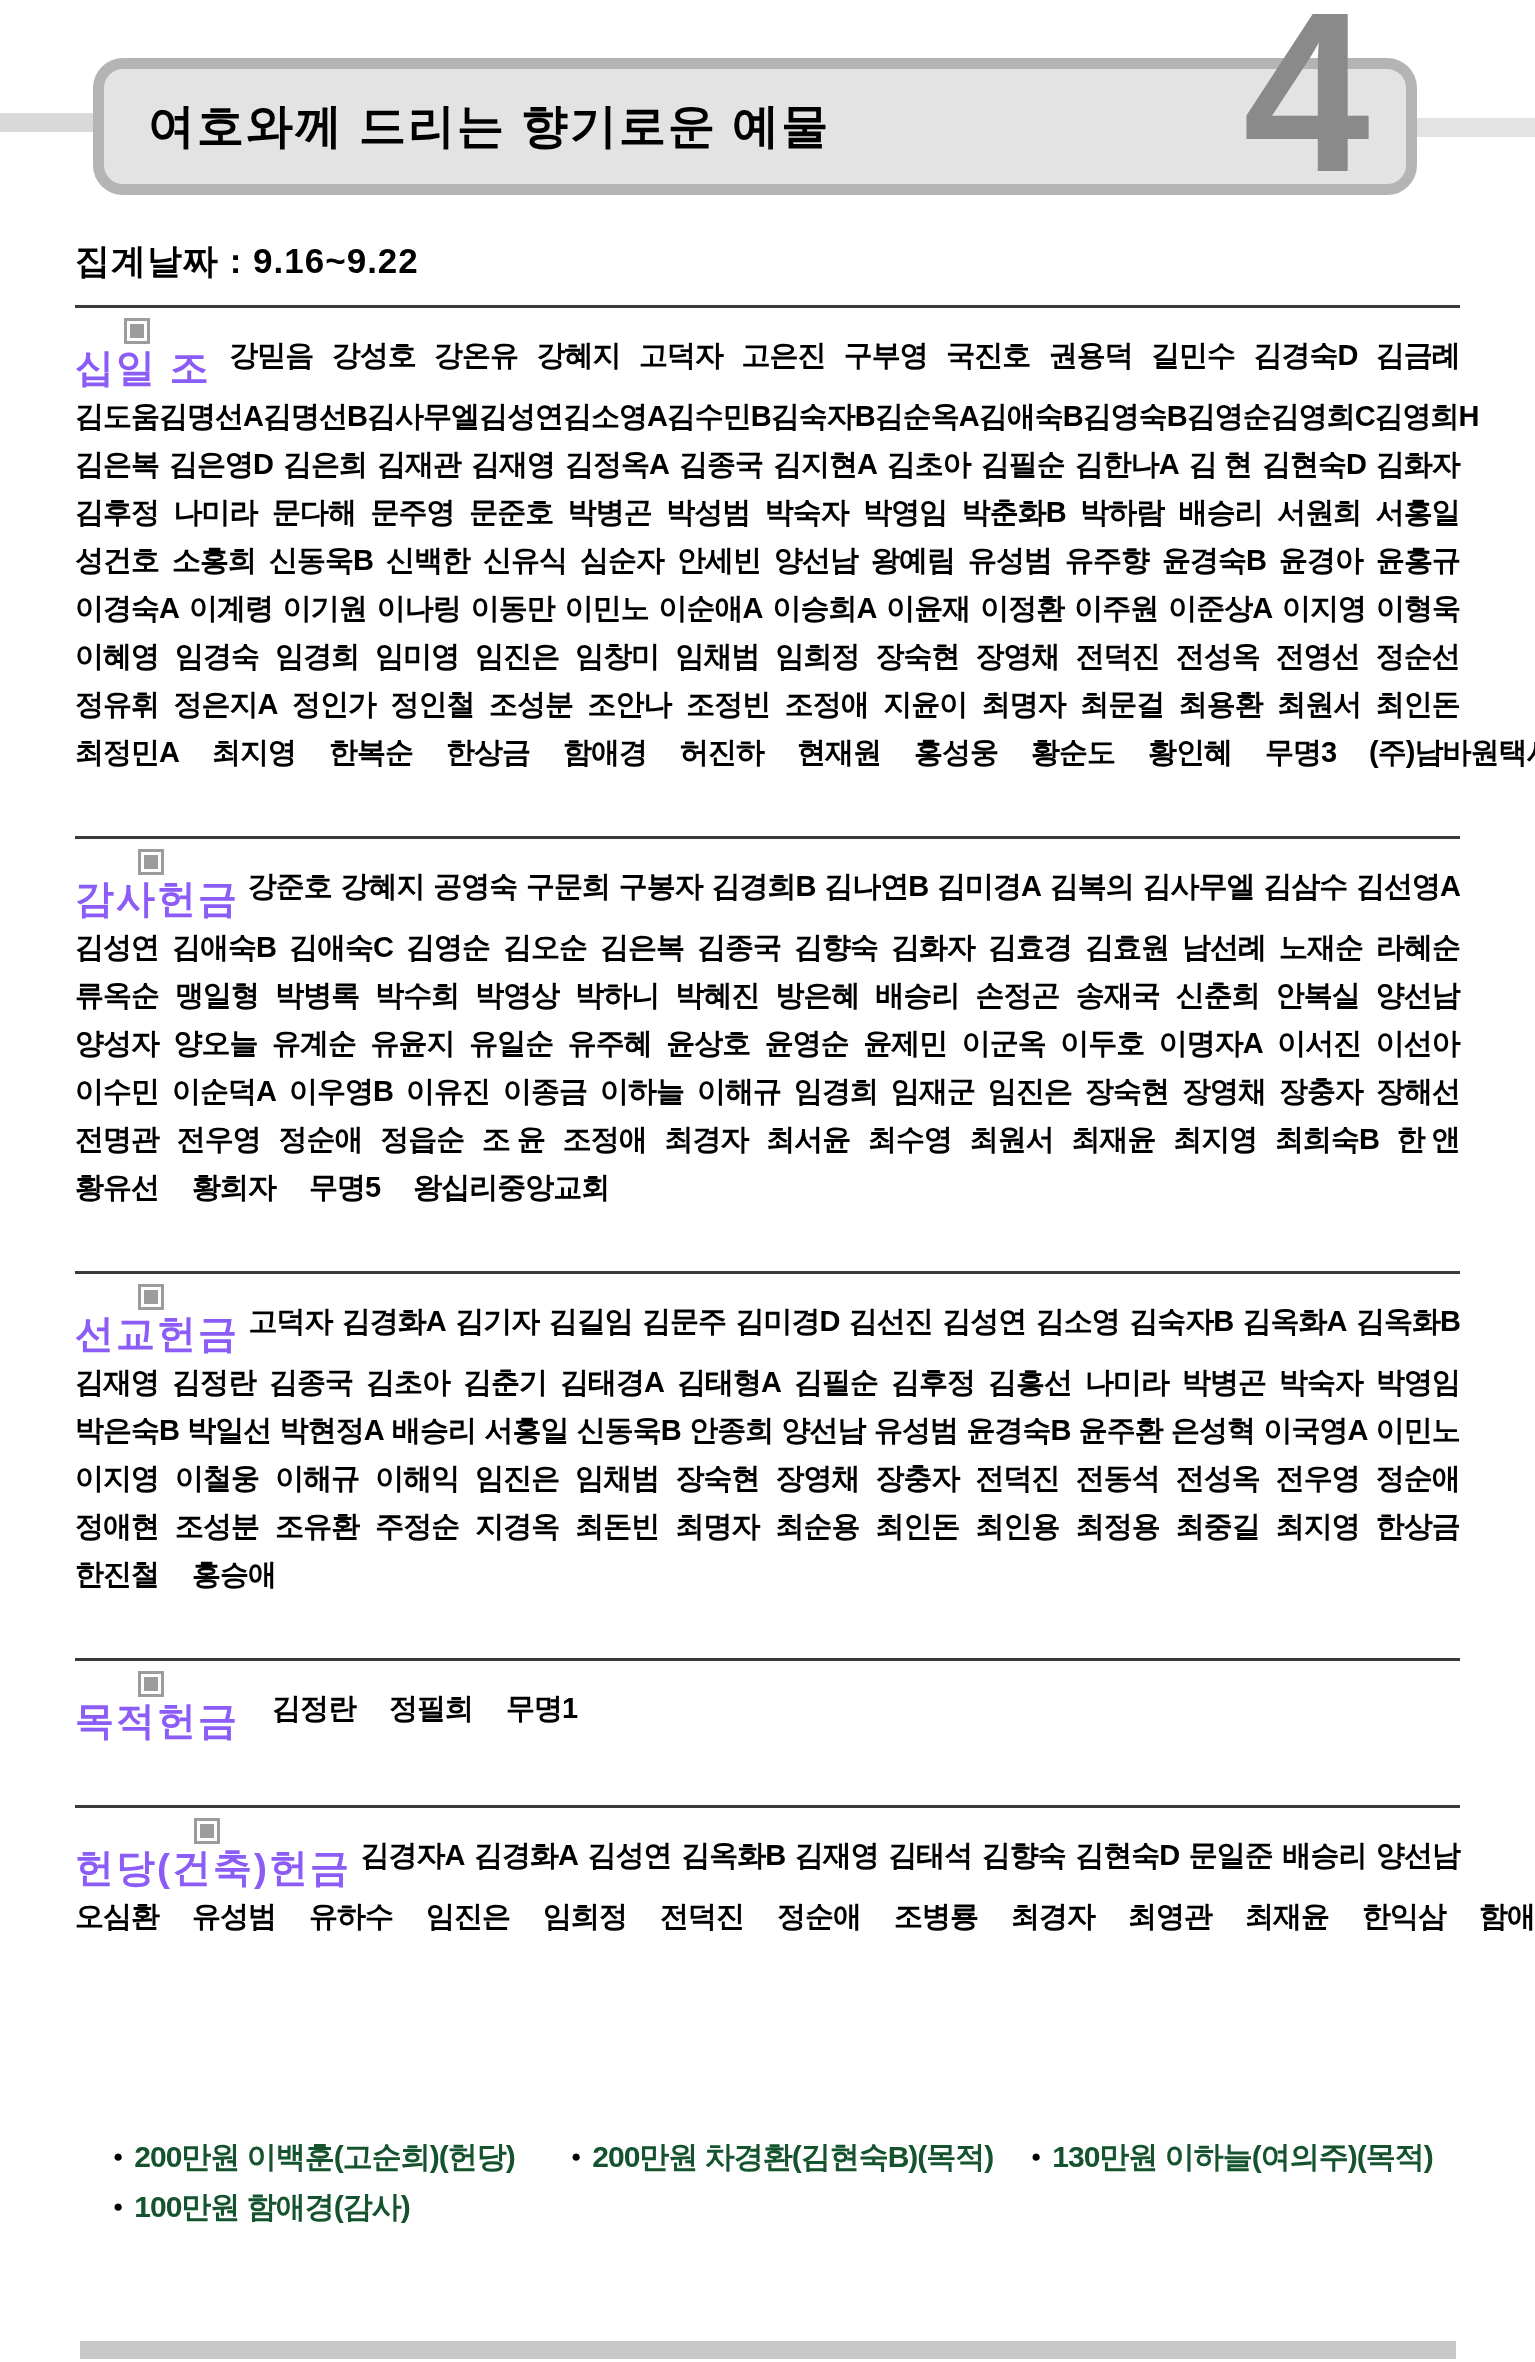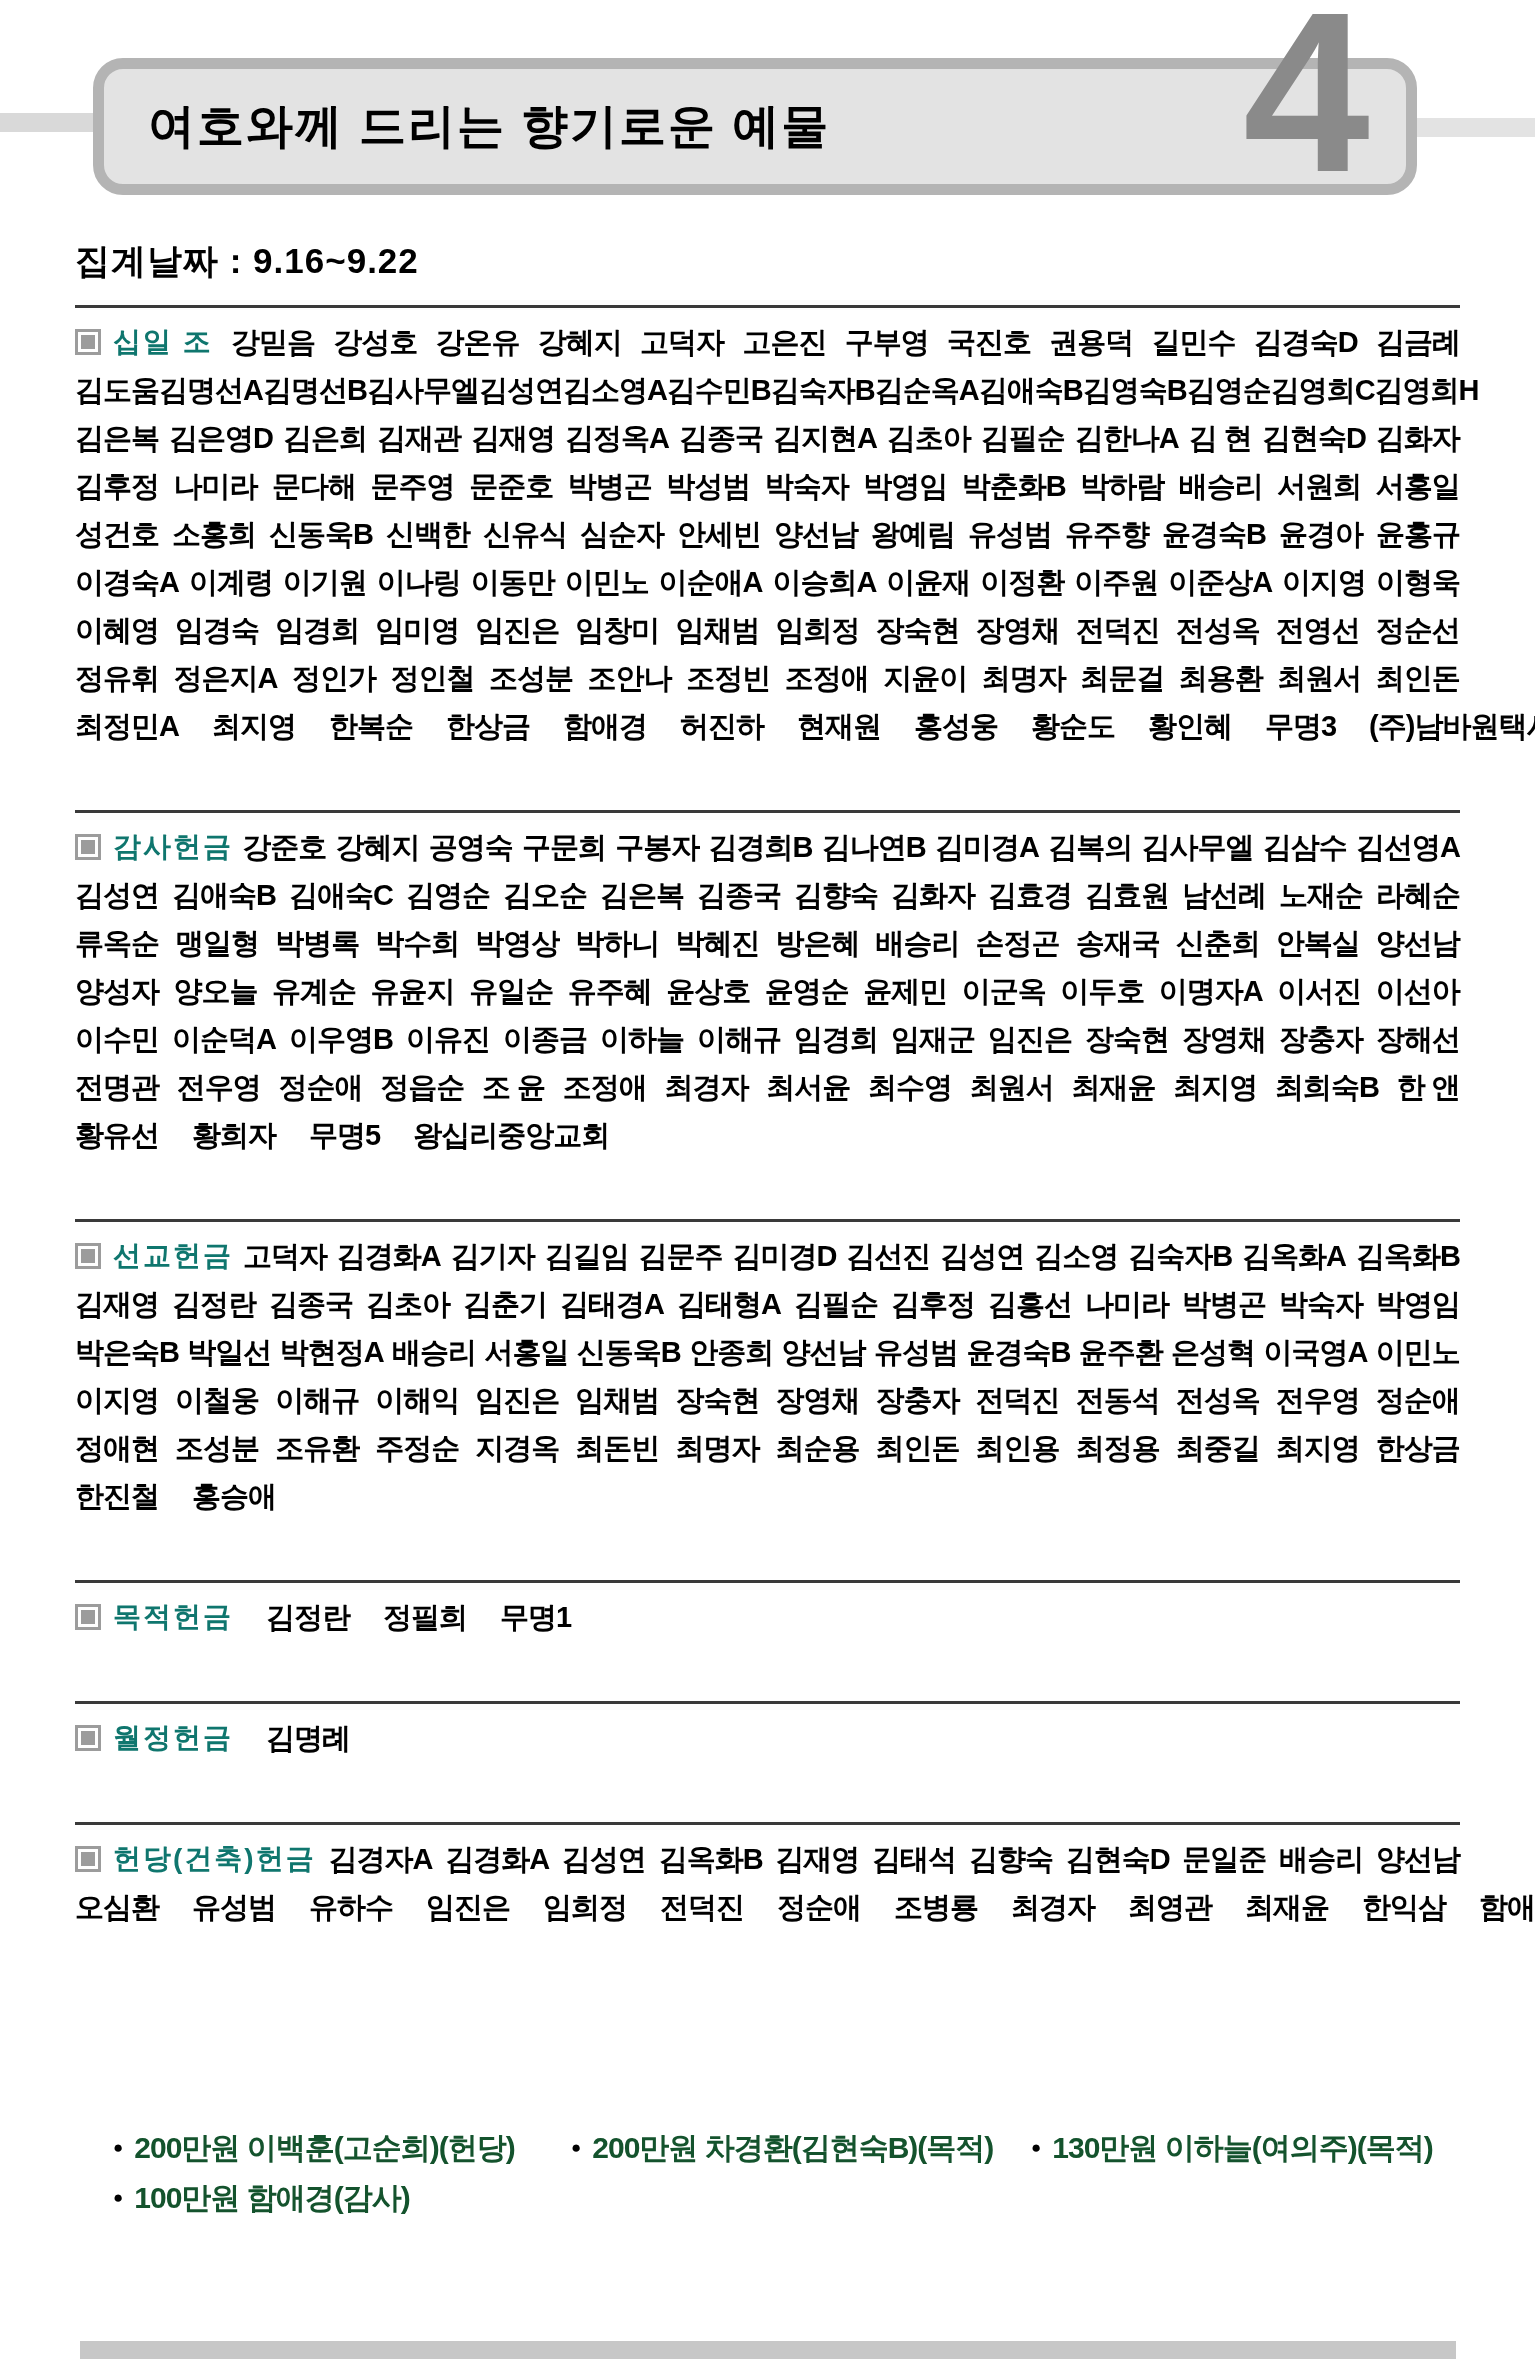--- a/index.html
+++ b/index.html
@@ -50,22 +50,22 @@
   .row.flow { justify-content: flex-start; gap: 33px; }
 
   .name {
     font-size: 29px; font-weight: 600; color: #000;
     letter-spacing: -1px; white-space: nowrap;
   }
 
   .sec-label {
     display: inline-flex; align-items: center;
     min-width: 130px;
-    color: #0f766e; font-size: 28px; font-weight: bold;
-    letter-spacing: 2px; white-space: nowrap;
+    color: #8b5cf6; font-size: 39px; font-weight: bold;
+    letter-spacing: 2px; white-space: nowrap; flex-direction: column;
   }
   .sq {
     width: 20px; height: 20px; border: 3px solid #9c9c9c;
     display: inline-block; position: relative; margin-right: 12px;
     flex: 0 0 auto;
   }
   .sq::after { content: ""; position: absolute; left: 3px; top: 3px; right: 3px; bottom: 3px; background: #9c9c9c; }
 
   
   .notes {
@@ -441,30 +441,20 @@
         <section class="section">
           <div class="rule"></div>
           <div class="row flow">
             <span class="sec-label">
               <span class="sq"></span>
               <span>목적헌금</span>
             </span>
             <span class="name">김정란</span>
             <span class="name">정필희</span>
             <span class="name">무명1</span>
-          </div>
-        </section>
-        <section class="section">
-          <div class="rule"></div>
-          <div class="row flow">
-            <span class="sec-label">
-              <span class="sq"></span>
-              <span>월정헌금</span>
-            </span>
-            <span class="name">김명례</span>
           </div>
         </section>
         <section class="section">
           <div class="rule"></div>
           <div class="row justify">
             <span class="sec-label">
               <span class="sq"></span>
               <span>헌당(건축)헌금</span>
             </span>
             <span class="name">김경자A</span>

